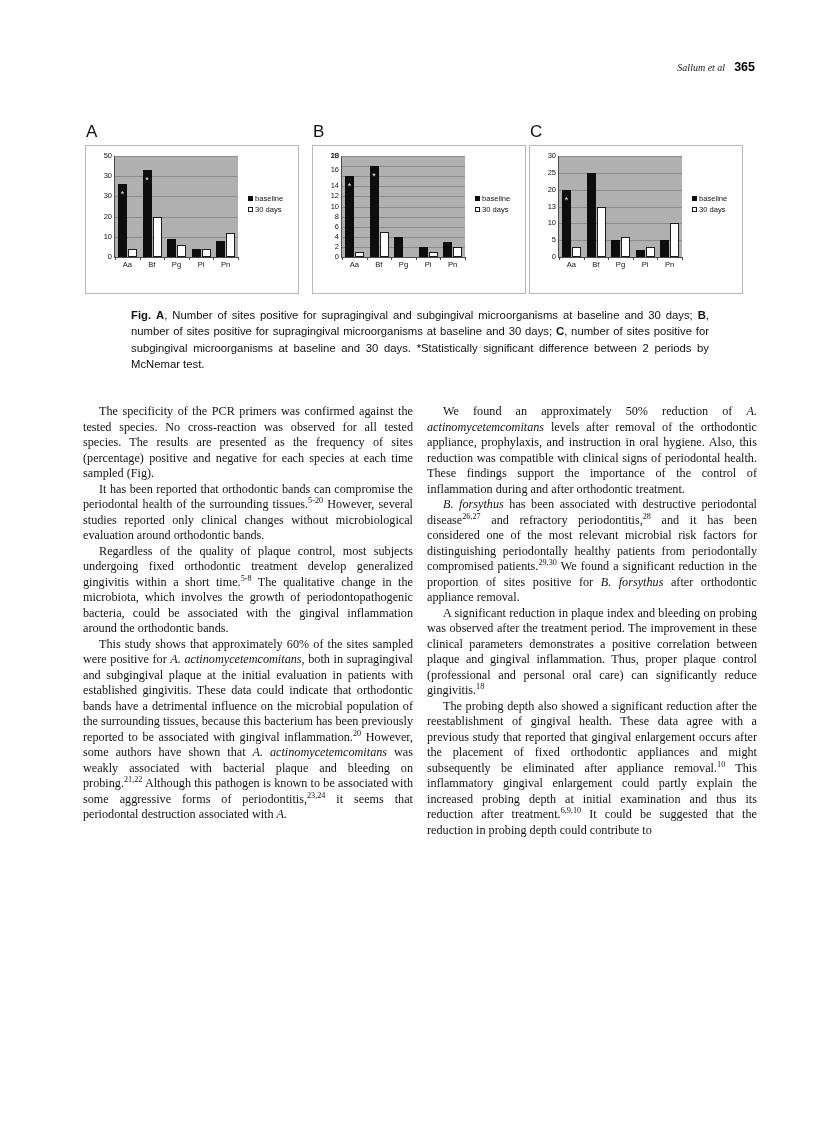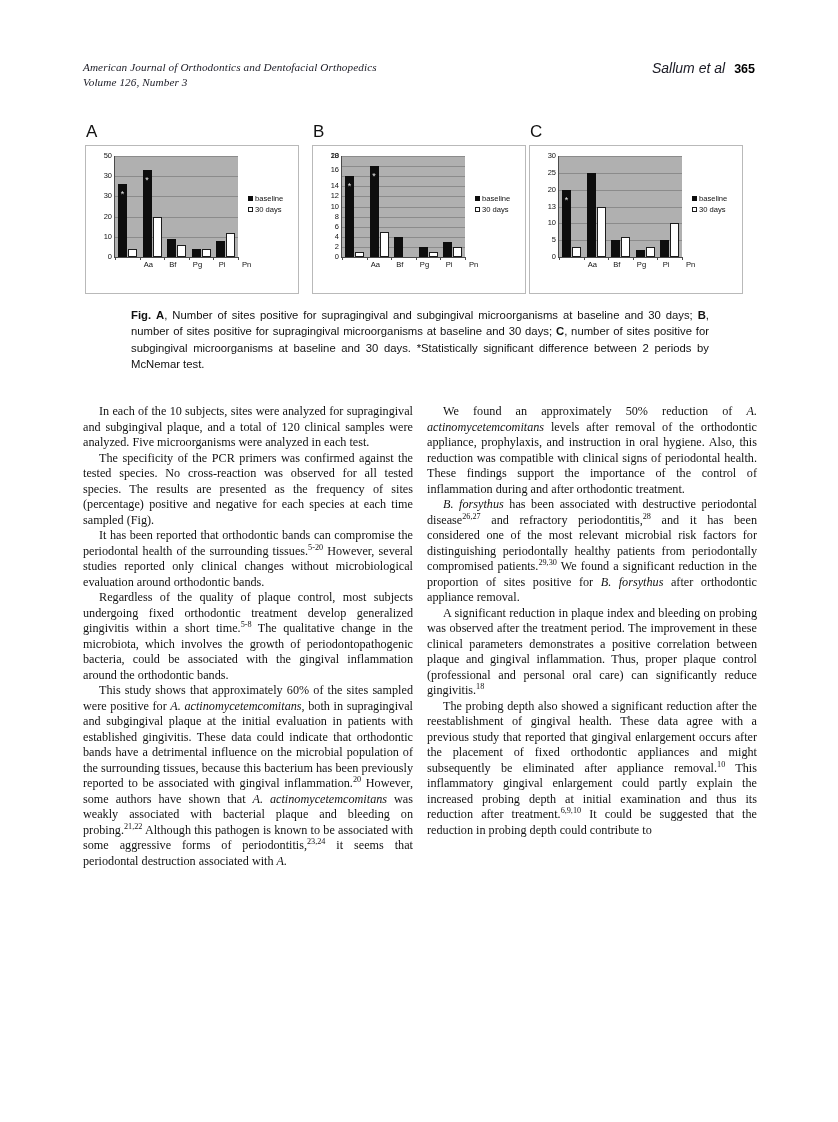--- a/index.html
+++ b/index.html
@@ -44,23 +44,23 @@
   }
   .runhead-left .l2 { display: block; }
   .runhead-right {
     position: absolute;
     right: 0; top: 0;
     display: flex;
     align-items: baseline;
     gap: 9px;
   }
   .runhead-author {
-    font-family: Liberation Sans, sans-serif;
+    font-family: Liberation Serif, serif;
     font-style: italic;
-    font-size: 14px;
+    font-size: 10px;
     color: #1a1a24;
   }
   .runhead-pageno {
     font-family: "Liberation Sans", sans-serif;
     font-weight: bold;
     font-size: 12.5px;
     color: #000;
   }
 
   
@@ -172,21 +172,20 @@
     position: absolute;
     top: 100%;
     margin-top: 4px;
     left: 50%;
     transform: translateX(-50%);
     font-family: "Liberation Sans", sans-serif;
     font-size: 7.6px;
     color: #111;
     white-space: nowrap;
     line-height: 1;
-    margin-left: 21px;
   }
   .xtick-mark {
     position: absolute;
     top: 100%;
     width: 1px;
     height: 3px;
     background: #4a4a4a;
   }
 
   .legend {
@@ -261,24 +260,20 @@
     color: #111;
     text-align: left;
   }
 </style>
 </head>
 <body>
 
 <div class="page">
 
   <div class="runhead">
-    <div class="runhead-left">
-      <span>American Journal of Orthodontics and Dentofacial Orthopedics</span>
-      <span class="l2">Volume 126, Number 3</span>
-    </div>
     <div class="runhead-right">
       <span class="runhead-author">Sallum et al</span>
       <span class="runhead-pageno">365</span>
     </div>
   </div>
 
   <div class="figure-block">
 
     <div class="chart-panel p-a">
       <div class="panel-letter">A</div>
@@ -517,21 +512,20 @@
       </div>
     </div>
 
   </div>
 
   <div class="caption">
     <b>Fig.</b>&nbsp;<b>A</b><span>, Number of sites positive for supragingival and subgingival microorganisms at baseline and 30 days; </span><b>B</b><span>, number of sites positive for supragingival microorganisms at baseline and 30 days; </span><b>C</b><span>, number of sites positive for subgingival microorganisms at baseline and 30 days. *Statistically significant difference between 2 periods by McNemar test.</span>
   </div>
 
   <div class="col left">
-    <p>In each of the 10 subjects, sites were analyzed for supragingival and subgingival plaque, and a total of 120 clinical samples were analyzed. Five microorganisms were analyzed in each test.</p>
     <p>The specificity of the PCR primers was confirmed against the tested species. No cross-reaction was observed for all tested species. The results are presented as the frequency of sites (percentage) positive and negative for each species at each time sampled (Fig).</p>
     <p><span>It has been reported that orthodontic bands can compromise the periodontal health of the surrounding tissues.</span><sup>5-20</sup><span> However, several studies reported only clinical changes without microbiological evaluation around orthodontic bands.</span></p>
     <p><span>Regardless of the quality of plaque control, most subjects undergoing fixed orthodontic treatment develop generalized gingivitis within a short time.</span><sup>5-8</sup><span> The qualitative change in the microbiota, which involves the growth of periodontopathogenic bacteria, could be associated with the gingival inflammation around the orthodontic bands.</span></p>
     <p><span>This study shows that approximately 60% of the sites sampled were positive for </span><i>A. actinomycetemcomitans</i><span>, both in supragingival and subgingival plaque at the initial evaluation in patients with established gingivitis. These data could indicate that orthodontic bands have a detrimental influence on the microbial population of the surrounding tissues, because this bacterium has been previously reported to be associated with gingival inflammation.</span><sup>20</sup><span> However, some authors have shown that </span><i>A. actinomycetemcomitans</i><span> was weakly associated with bacterial plaque and bleeding on probing.</span><sup>21,22</sup><span> Although this pathogen is known to be associated with some aggressive forms of periodontitis,</span><sup>23,24</sup><span> it seems that periodontal destruction associated with </span><i>A.</i></p>
   </div>
 
   <div class="col right">
     <p><span>We found an approximately 50% reduction of </span><i>A. actinomycetemcomitans</i><span> levels after removal of the orthodontic appliance, prophylaxis, and instruction in oral hygiene. Also, this reduction was compatible with clinical signs of periodontal health. These findings support the importance of the control of inflammation during and after orthodontic treatment.</span></p>
     <p><i>B. forsythus</i><span> has been associated with destructive periodontal disease</span><sup>26,27</sup><span> and refractory periodontitis,</span><sup>28</sup><span> and it has been considered one of the most relevant microbial risk factors for distinguishing periodontally healthy patients from periodontally compromised patients.</span><sup>29,30</sup><span> We found a significant reduction in the proportion of sites positive for </span><i>B. forsythus</i><span> after orthodontic appliance removal.</span></p>
     <p><span>A significant reduction in plaque index and bleeding on probing was observed after the treatment period. The improvement in these clinical parameters demonstrates a positive correlation between plaque and gingival inflammation. Thus, proper plaque control (professional and personal oral care) can significantly reduce gingivitis.</span><sup>18</sup></p>

